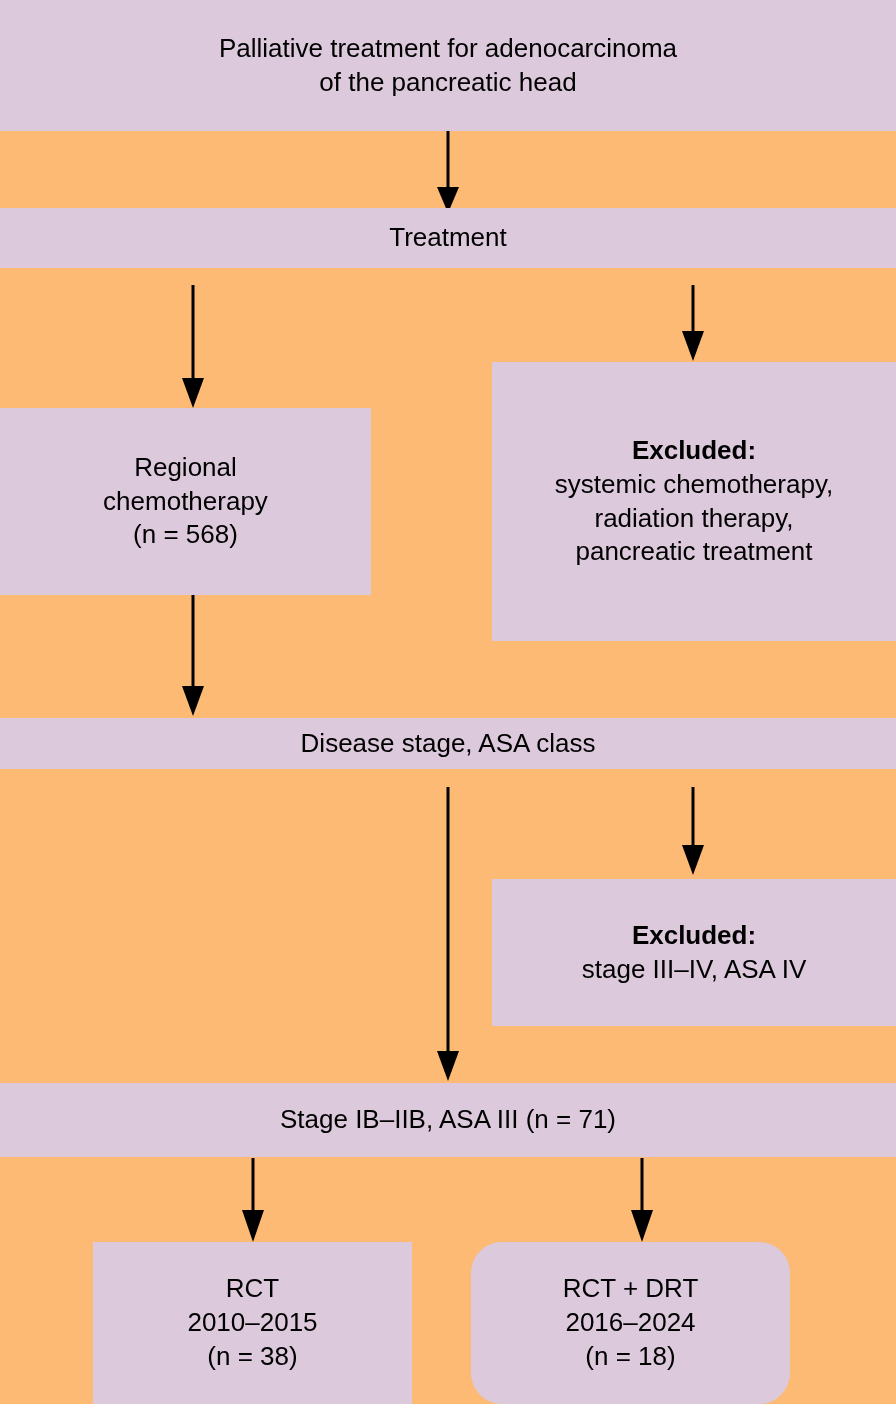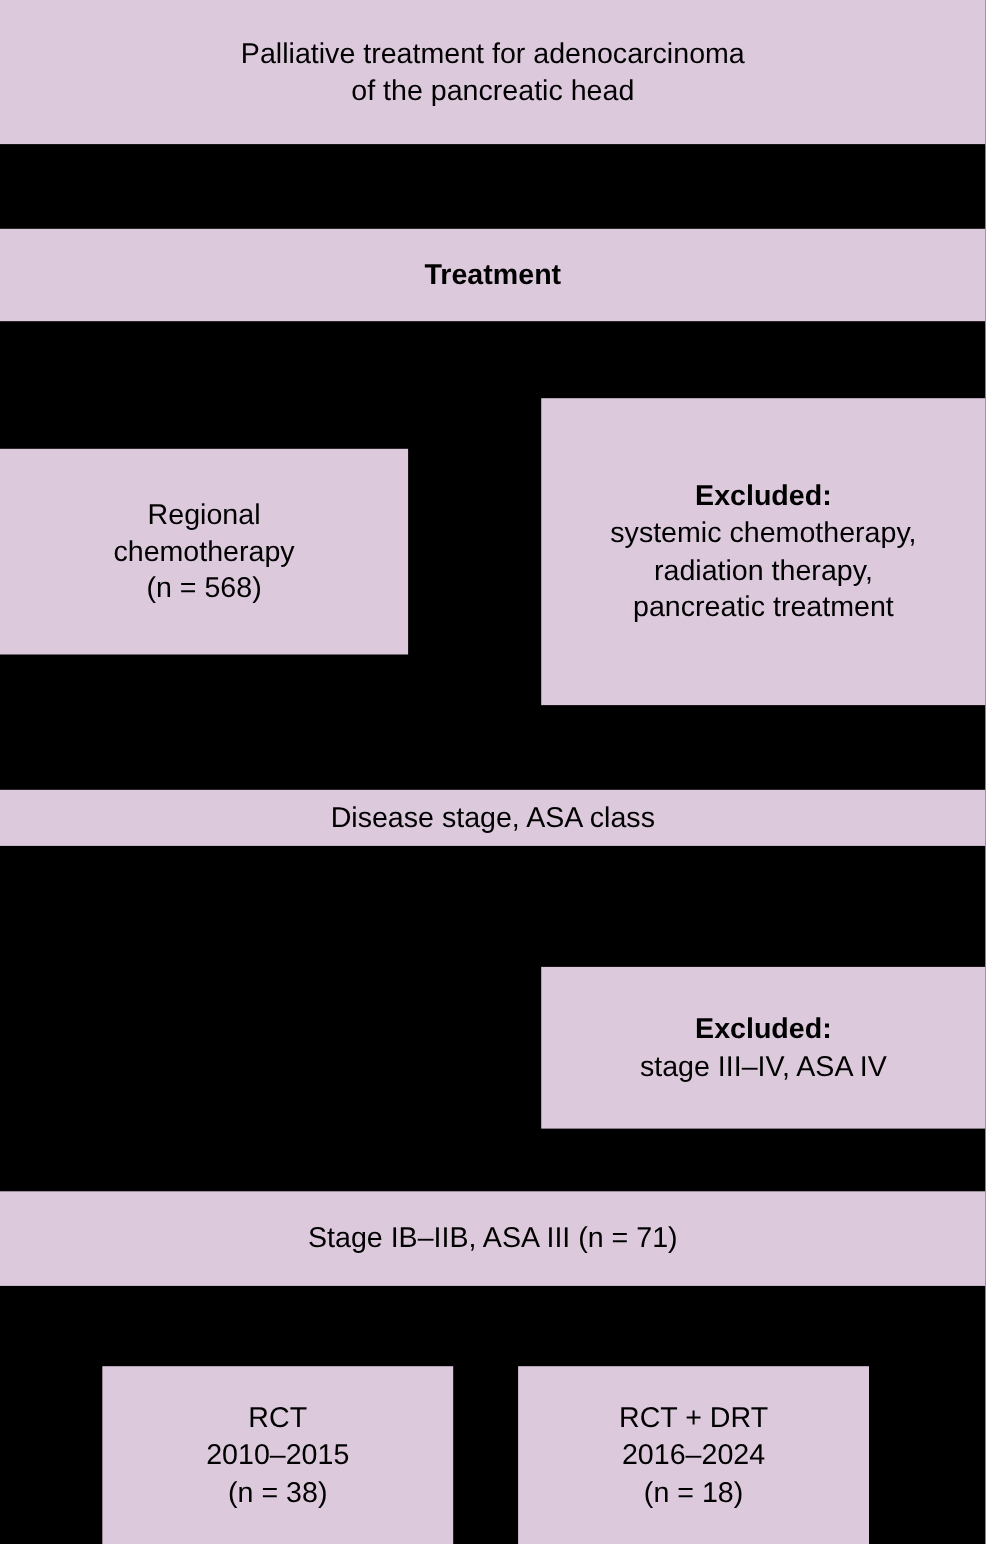--- a/index.html
+++ b/index.html
@@ -4,21 +4,21 @@
 <style>
   html, body {
     margin: 0;
     padding: 0;
     background: #ffffff;
   }
   #flowchart {
     position: relative;
     width: 896px;
     height: 1404px;
-    background: #000000;
+    background: #fdba74;
     font-family: "Liberation Sans", sans-serif;
     overflow: hidden;
   }
   .node {
     position: absolute;
     background: #DCC9DC;
     display: flex;
     flex-direction: column;
     align-items: center;
     justify-content: center;
@@ -31,28 +31,28 @@
   .node .line {
     display: block;
     white-space: nowrap;
   }
   .node .line.bold {
     font-weight: bold;
   }
 
   
   #node-root        { left: 0px;   top: 0px;     width: 896px; height: 131px; }
-  #node-treatment   { left: 0px;   top: 208px;   width: 896px; height: 84px; font-weight: bold;  }
+  #node-treatment   { left: 0px;   top: 208px;   width: 896px; height: 60px;  }
   #node-regional    { left: 0px;   top: 408px;   width: 371px; height: 187px; }
   #node-excluded-1  { left: 492px; top: 362px;   width: 404px; height: 279px; }
   #node-stage-asa   { left: 0px;   top: 718px;   width: 896px; height: 51px;  }
   #node-excluded-2  { left: 492px; top: 879px;   width: 404px; height: 147px; }
-  #node-final-stage { left: 0px;   top: 1083px;  width: 896px; height: 86px;  }
+  #node-final-stage { left: 0px;   top: 1083px;  width: 896px; height: 74px;  }
   #node-rct         { left: 93px;  top: 1242px;  width: 319px; height: 162px; text-align: center; }
-  #node-rct-drt     { left: 471px; top: 1242px;  width: 319px; height: 162px; }
+  #node-rct-drt     { left: 471px; top: 1242px;  width: 319px; height: 162px; border-radius: 31px; }
 
   
   .connector {
     position: absolute;
     overflow: visible;
     pointer-events: none;
   }
   .connector line {
     stroke: #000000;
     stroke-width: 3;

